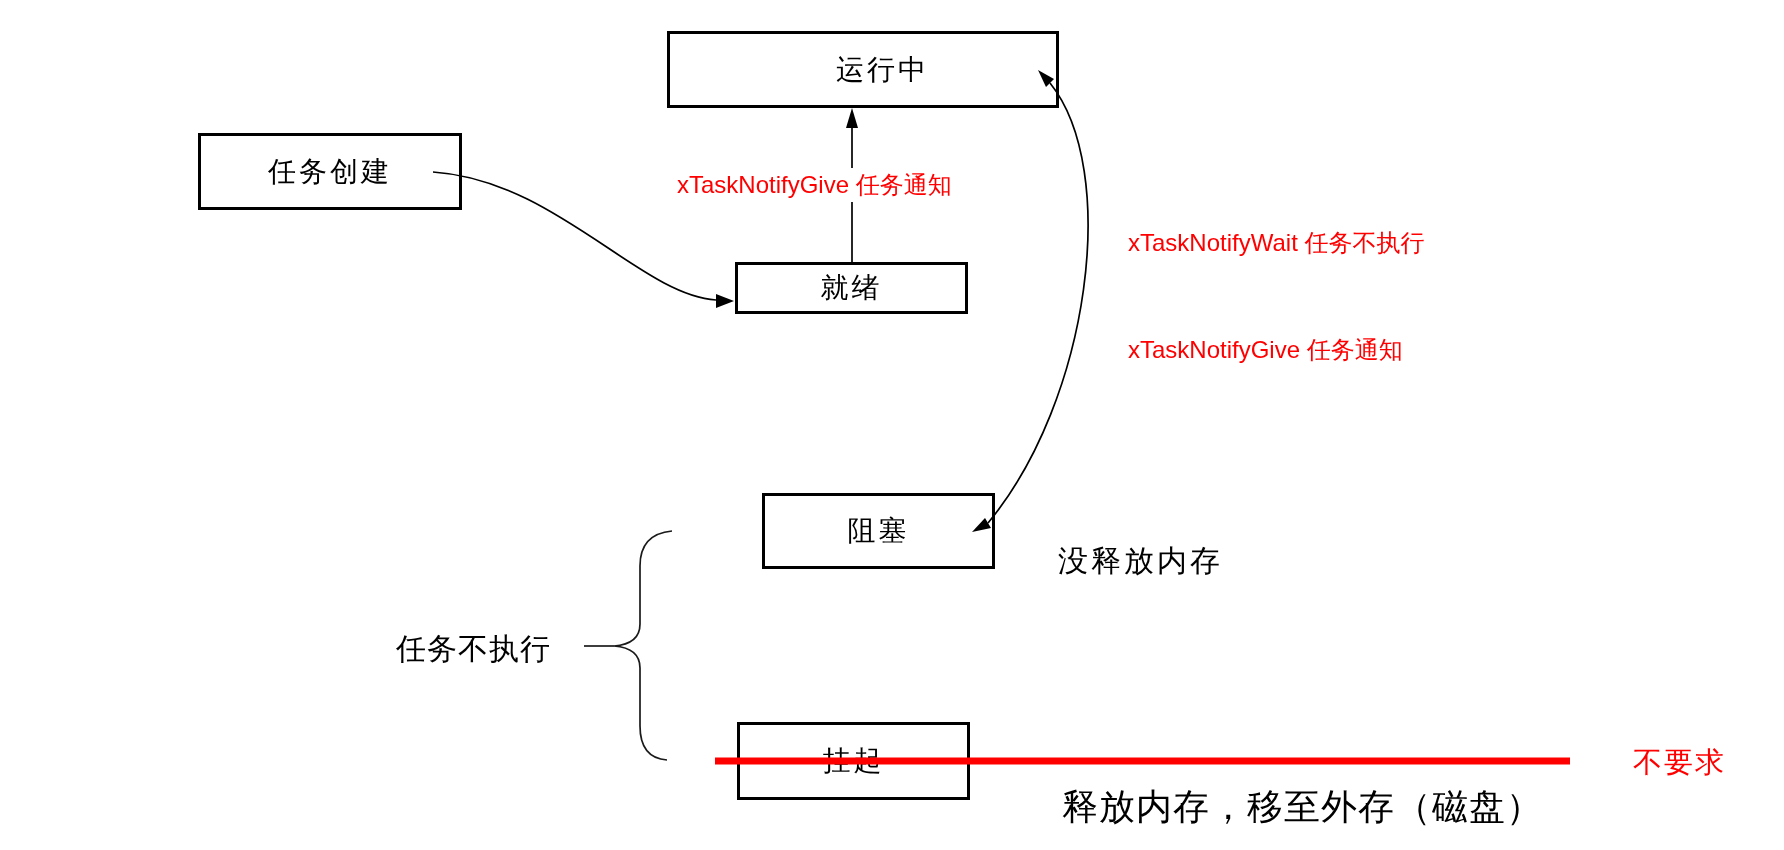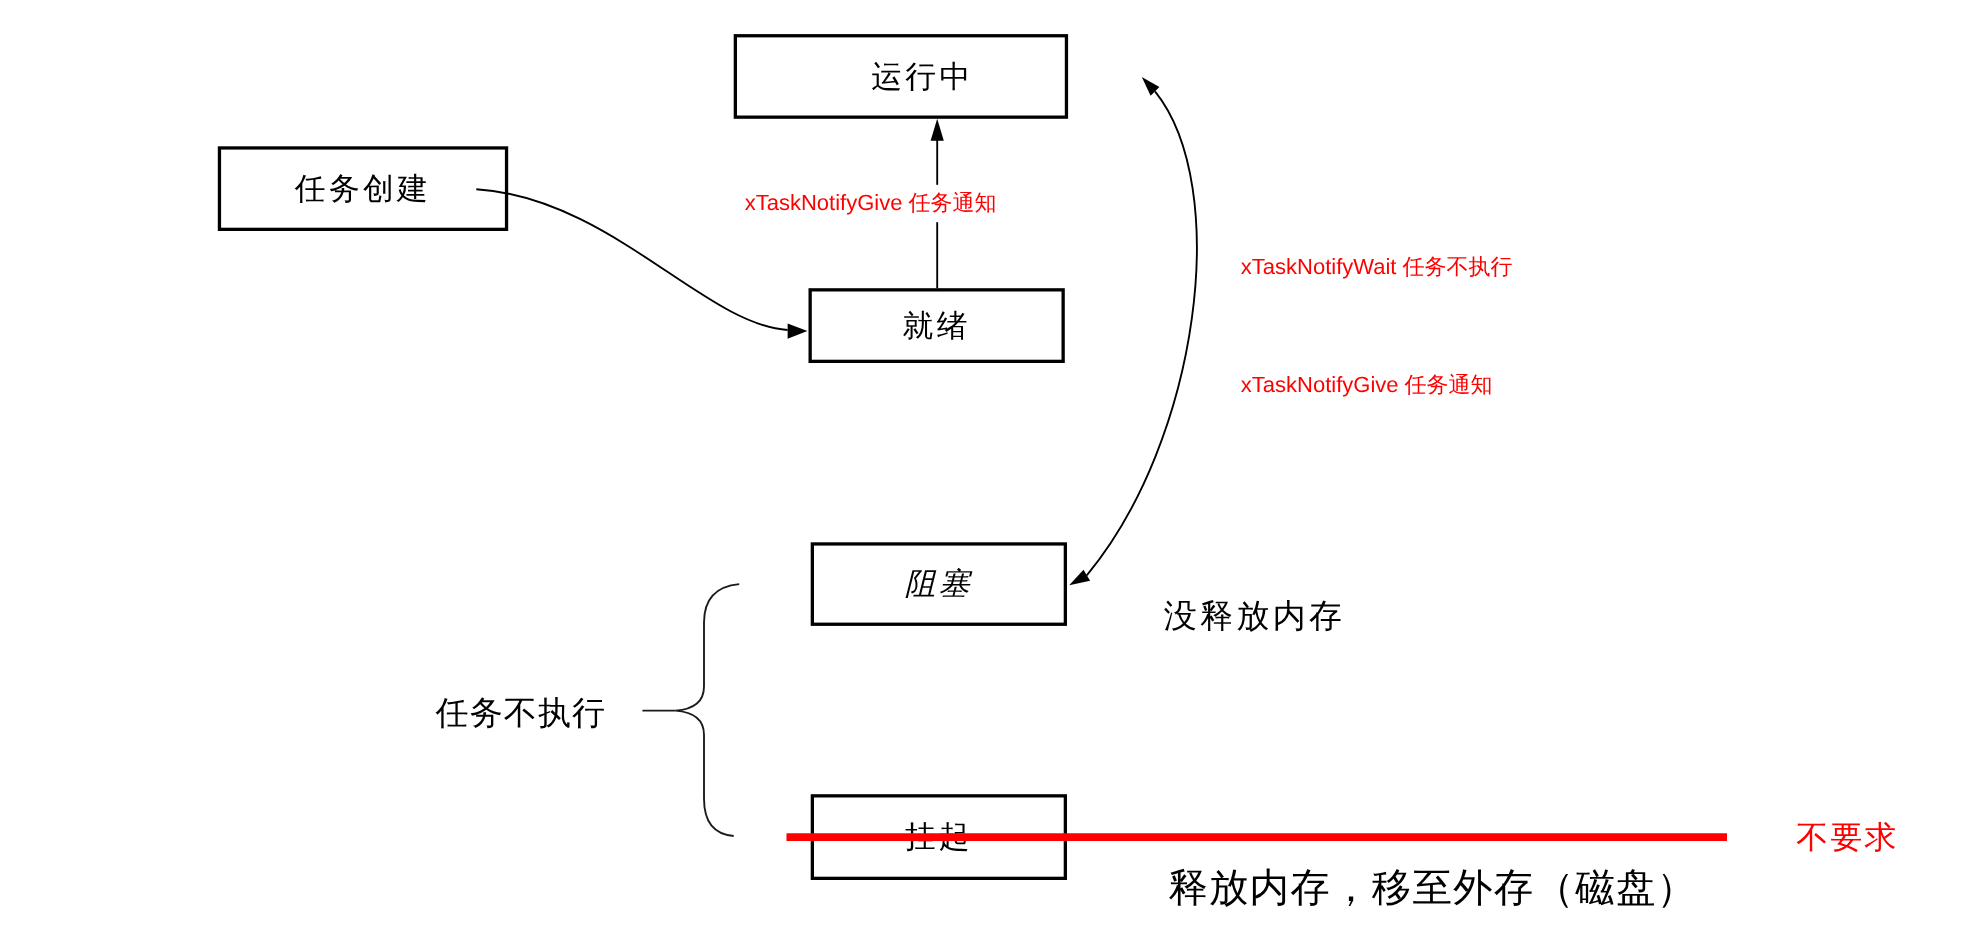--- a/index.html
+++ b/index.html
@@ -19,41 +19,41 @@
   .state-box{
     position:absolute;
     box-sizing:border-box;
     border:3px solid var(--ink);
     background:var(--bg);
     display:flex;align-items:center;justify-content:center;
     font-size:28px;color:var(--ink);
     letter-spacing:3px;
     z-index:1;
   }
-  #box-running  {left:667px;top:31px; width:304px;height:77px;padding-left:39px;}
+  #box-running  {left:667px;top:31px; width:392px;height:77px;padding-left:39px;}
   #box-create   {left:198px;top:133px;width:264px;height:77px;}
-  #box-ready    {left:735px;top:262px;width:233px;height:68px;}
-  #box-blocked  {left:737px;top:493px;width:233px;height:76px;font-style:italic;}
+  #box-ready    {left:735px;top:262px;width:233px;height:52px;}
+  #box-blocked  {left:762px;top:493px;width:233px;height:76px;}
   #box-suspended{left:737px;top:722px;width:233px;height:78px;}
 
   
   svg.layer{position:absolute;left:0;top:0;z-index:2;pointer-events:none;}
   svg#redline-layer{z-index:4;}
   .flow{fill:none;stroke:var(--ink);stroke-width:1.7px;}
   .head{fill:var(--ink);stroke:none;}
   .brace{fill:none;stroke:#1a1a1a;stroke-width:1.7px;}
   .strike{stroke:var(--red);stroke-width:7px;fill:none;}
 
   
   .note{
     position:absolute;
     white-space:nowrap;
     z-index:3;
     color:var(--ink);
-    font-size:20px;
+    font-size:24px;
     line-height:34px;
   }
   .red{color:var(--red);}
   #note-create-fn   {left:133px; top:236px;}
   #note-notify-up   {left:674px; top:168px; background:var(--bg); padding:0 3px;}
   #note-notify-wait {left:1128px;top:226px;}
   #note-notify-give2{left:1128px;top:333px;}
   #note-no-release  {left:1058px;top:544px; font-size:30px; letter-spacing:3px;}
   #note-release     {left:1062px;top:790px; font-size:36px; letter-spacing:1px;}
   #note-not-required{left:1633px;top:745px; font-size:29px; letter-spacing:2px;}

